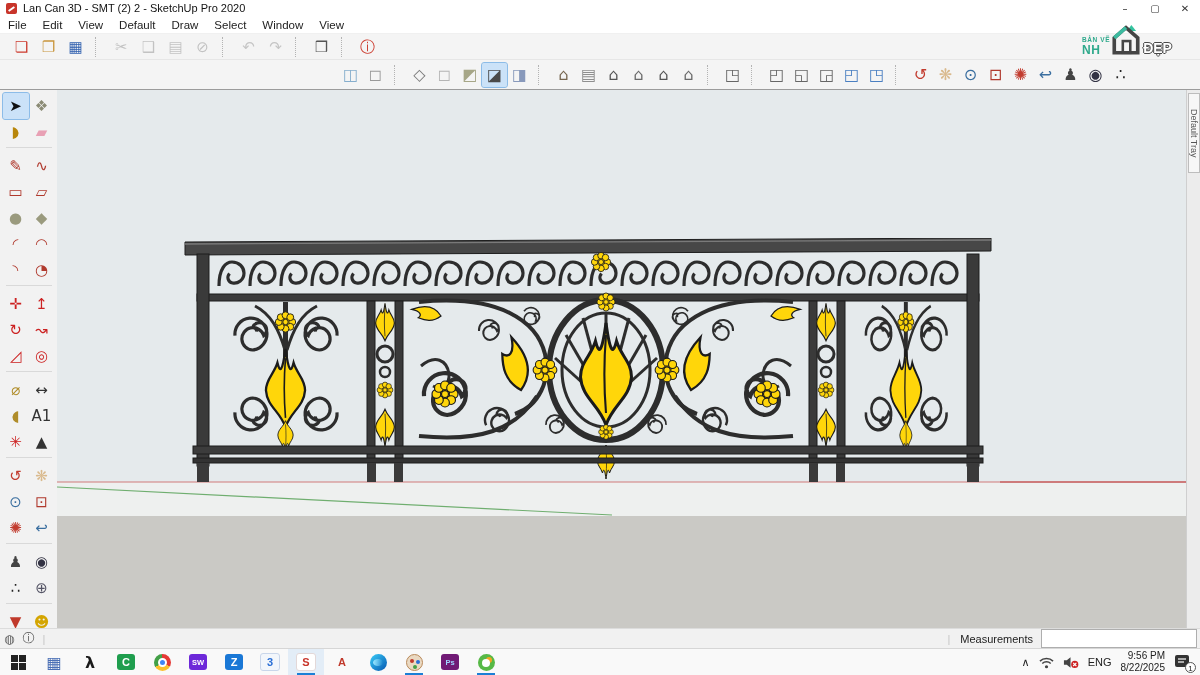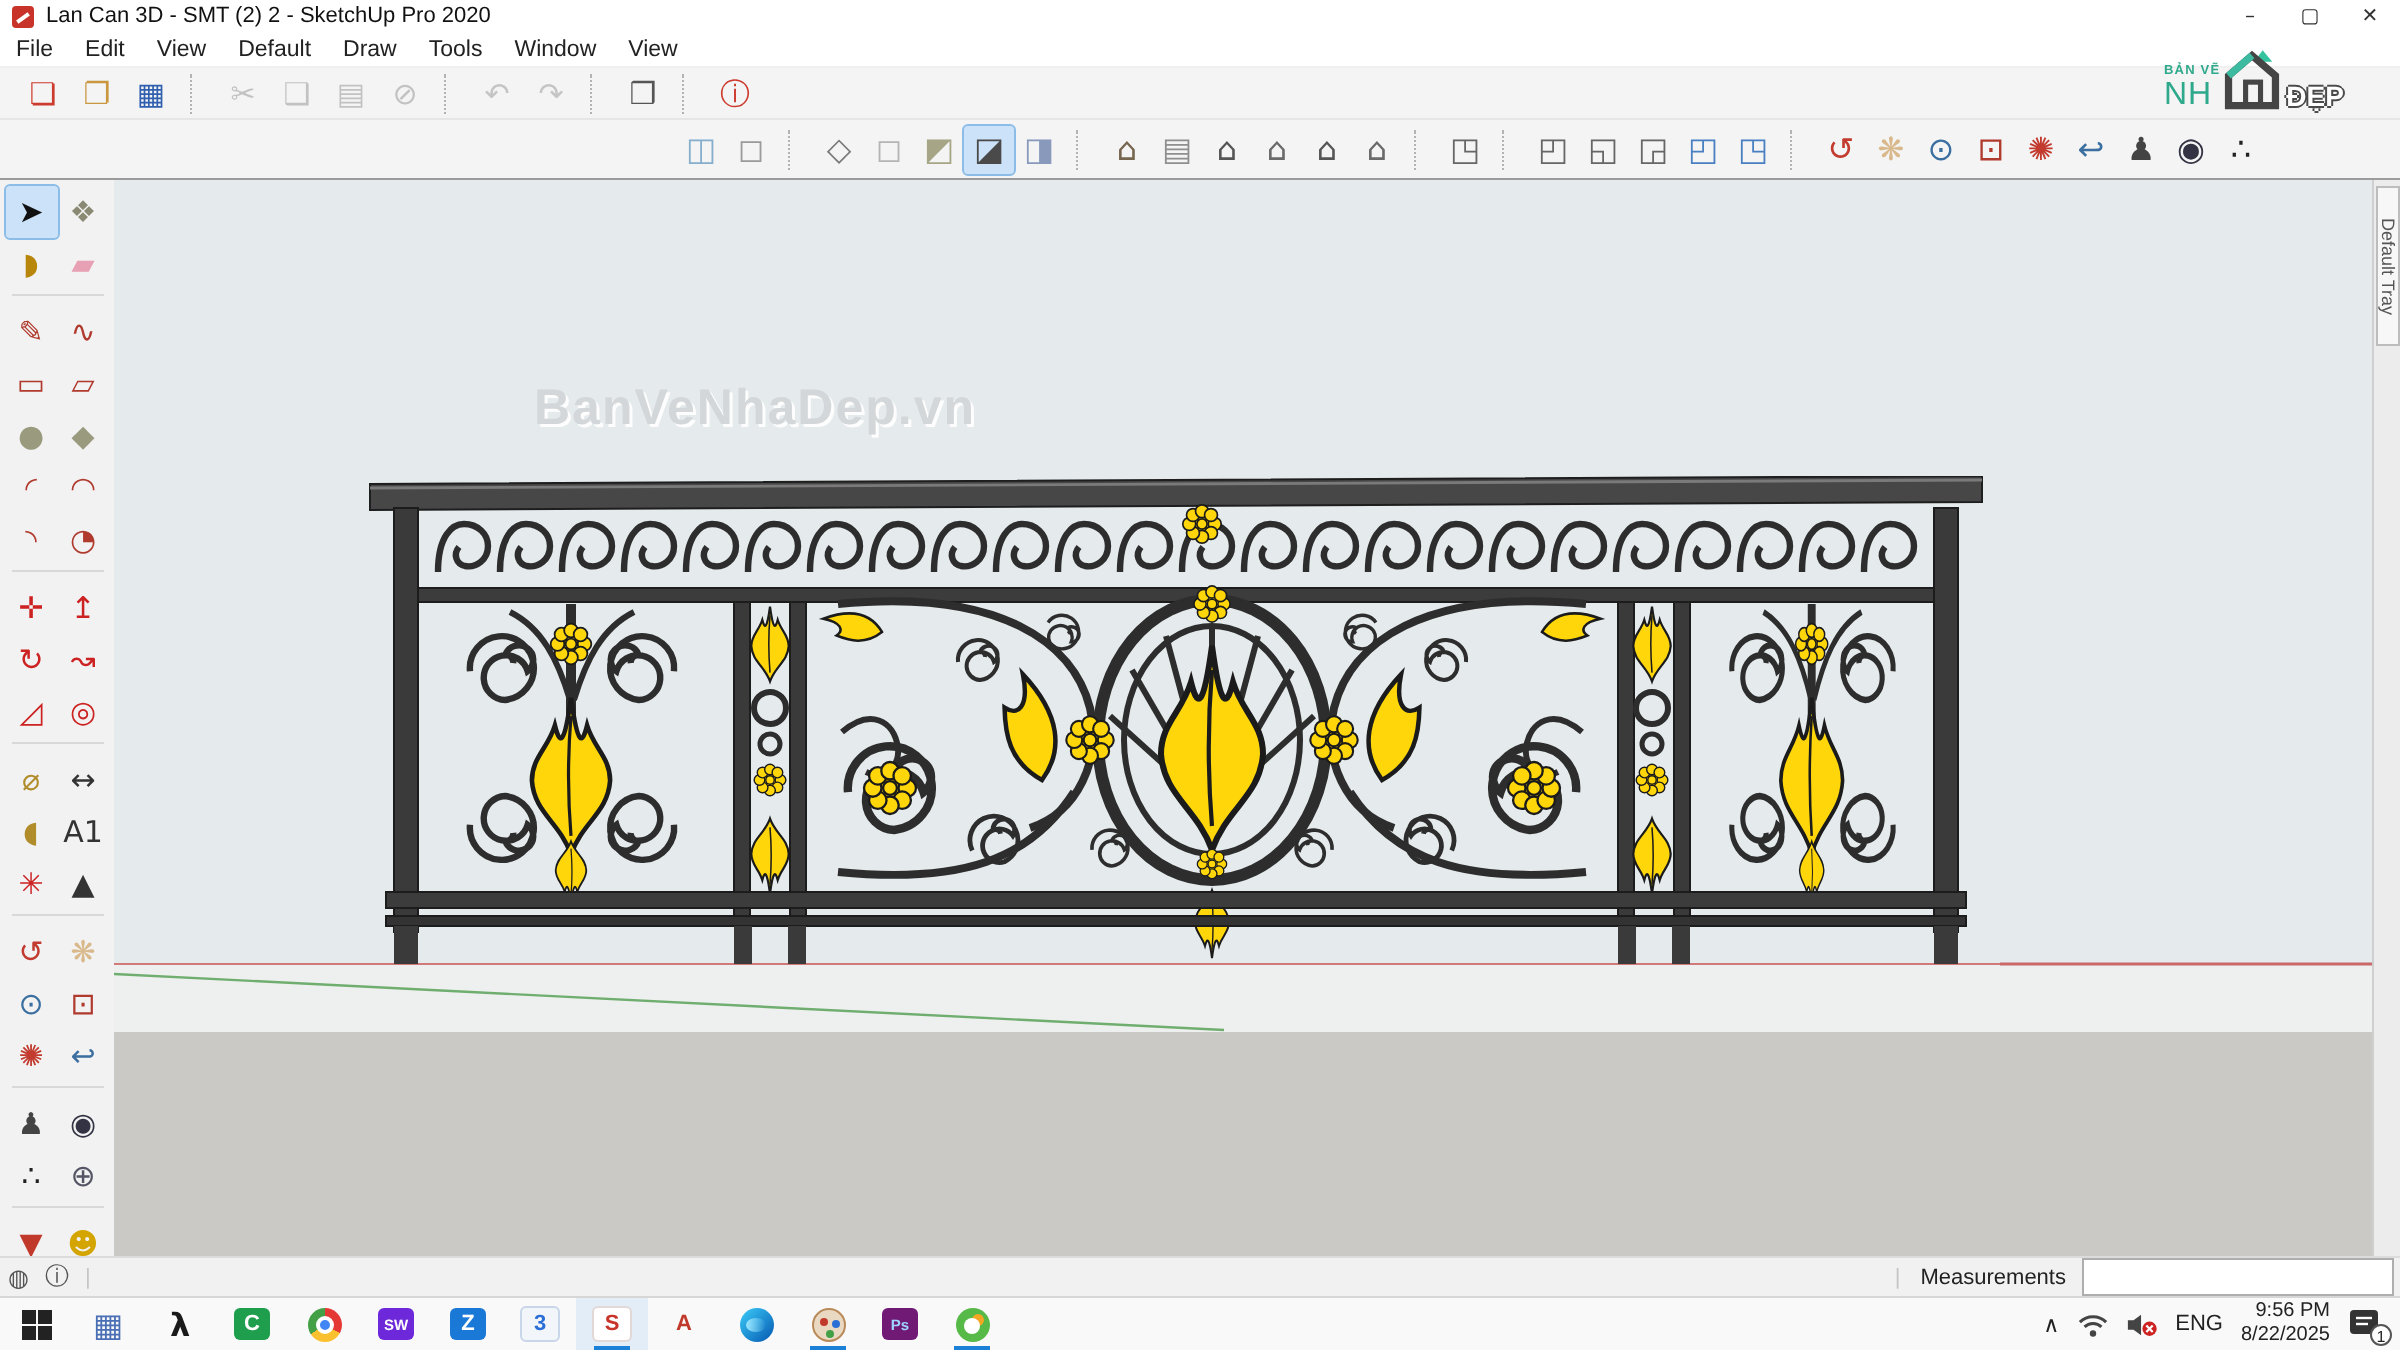--- a/index.html
+++ b/index.html
@@ -25,21 +25,21 @@
   .tbar .icon{display:inline-block;width:25px;height:24px;line-height:24px;text-align:center;
     font-size:16px;cursor:default;border-radius:2px;}
   #toolbar1 .icon{font-size:15px;width:27px;}
   .tbar .icon.active{background:#cbe2f8;outline:1px solid #8cbce8;}
   .tbar .icon.disabled{opacity:.55;}
   .vsep{display:inline-block;width:9px;height:20px;border-left:1px dotted #b3b3b3;margin:0 3px 0 6px;}
   
   #brand{position:absolute;left:1082px;top:24px;display:flex;align-items:flex-end;z-index:60;background:transparent;}
   #brand .col{display:flex;flex-direction:column;align-items:flex-start;line-height:1;}
   #brand .l1{font-size:6.5px;font-weight:bold;color:#2fa98c;letter-spacing:.6px;margin-bottom:1px;}
-  #brand .l2{font-size:16px;font-weight:400;color:#2fa98c;letter-spacing:.5px;}
+  #brand .l2{font-size:12px;font-weight:700;color:#2fa98c;letter-spacing:.5px;}
   #brand .l3{font-size:14px;font-weight:800;color:#fff;margin-left:1px;
     text-shadow:-1px 0 #4a4a4a,1px 0 #4a4a4a,0 -1px #4a4a4a,0 1px #4a4a4a;}
   
   #palette{position:absolute;left:0;top:90px;width:57px;height:538px;background:#f2f2f2;
     display:grid;grid-template-columns:26px 26px;justify-content:center;align-content:start;padding-top:3px;}
   #palette .icon{width:26px;height:26px;line-height:26px;text-align:center;font-size:15px;border-radius:2px;}
   #palette .icon.active{background:#cbe2f8;outline:1px solid #8cbce8;}
   #palette .psep{grid-column:1/-1;height:5px;border-top:1px solid #d9d9d9;margin:2px 3px 0 3px;}
   
   #canvas{position:absolute;left:57px;top:90px;width:1129px;height:538px;background:var(--sky,#e5eaec);overflow:hidden;}
@@ -108,21 +108,21 @@
     <span class="winbtn glyph">✕</span>
   </div>
 </div>
 
 <div id="menubar">
     <span class="menu-item">File</span>
     <span class="menu-item">Edit</span>
     <span class="menu-item">View</span>
     <span class="menu-item">Default</span>
     <span class="menu-item">Draw</span>
-    <span class="menu-item">Tools</span>
+    <span class="menu-item">Select</span>
     <span class="menu-item">Window</span>
     <span class="menu-item">View</span>
   </div>
 
 <div id="toolbar1" class="tbar">
     <span class="icon glyph" title="new" style="color: rgb(204, 59, 46);">❏</span>
     <span class="icon glyph" title="open" style="color: rgb(201, 151, 63);">❐</span>
     <span class="icon glyph" title="save" style="color: rgb(47, 95, 174);">▦</span>
     <i class="vsep"></i>
     <span class="icon glyph disabled" title="cut" style="color: rgb(154, 154, 154);">✂</span>
@@ -237,21 +237,20 @@
 <div id="canvas">
   <div id="horizon-band"></div>
   <div id="ground"></div>
 
   <svg id="axes" width="1129" height="538">
     <line x1="0" y1="392" x2="1129" y2="392" stroke="var(--axis-red,#d07a7a)" stroke-width="1"></line>
     <line x1="943" y1="392" x2="1129" y2="392" stroke="#c86868" stroke-width="1.6"></line>
     <line x1="0" y1="397" x2="555" y2="425" stroke="var(--axis-green,#6fae6f)" stroke-width="1.2"></line>
   </svg>
 
-  <div id="watermark">BanVeNhaDep.vn</div>
 
   <svg id="railing" width="810" height="250" viewBox="0 0 810 250">
     <defs>
       <g id="ros">
         <circle r="9" fill="var(--gold)" stroke="#1b1b1b" stroke-width="1.3"></circle>
         <circle cx="7.5" cy="0" r="3.8" fill="var(--gold)" stroke="#1b1b1b" stroke-width="1"></circle>
         <circle cx="5.3" cy="5.3" r="3.8" fill="var(--gold)" stroke="#1b1b1b" stroke-width="1"></circle>
         <circle cx="0" cy="7.5" r="3.8" fill="var(--gold)" stroke="#1b1b1b" stroke-width="1"></circle>
         <circle cx="-5.3" cy="5.3" r="3.8" fill="var(--gold)" stroke="#1b1b1b" stroke-width="1"></circle>
         <circle cx="-7.5" cy="0" r="3.8" fill="var(--gold)" stroke="#1b1b1b" stroke-width="1"></circle>

